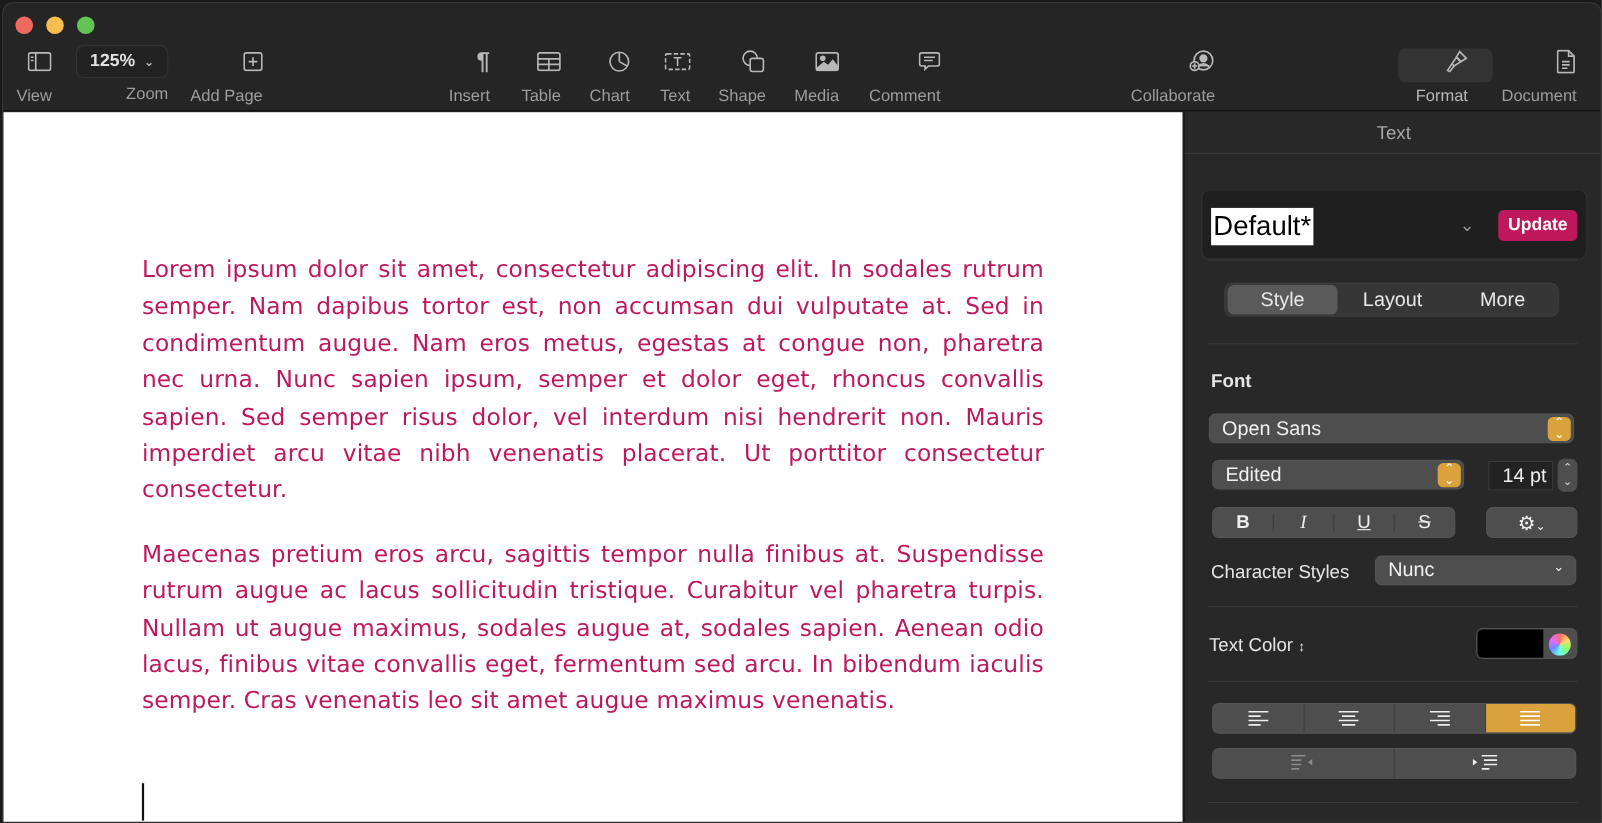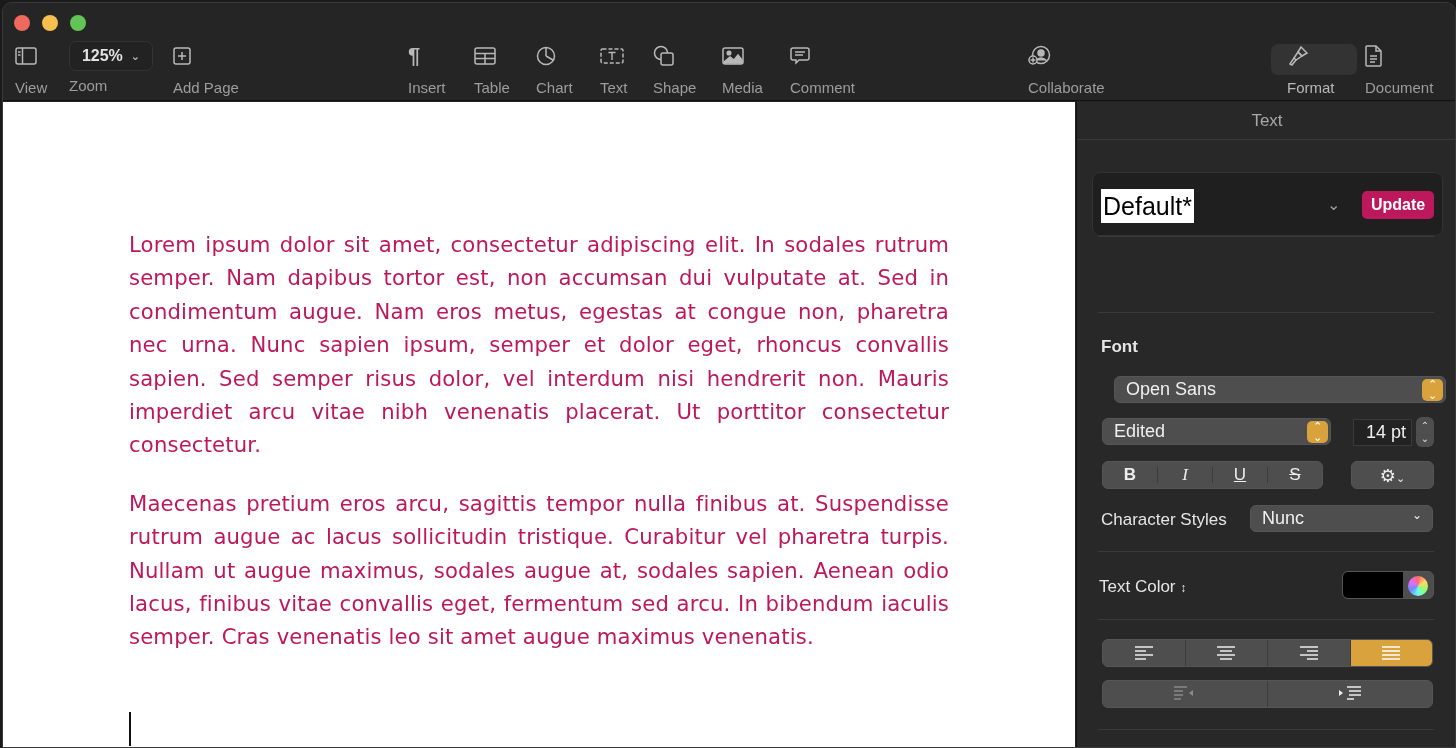--- a/index.html
+++ b/index.html
@@ -29,21 +29,21 @@
     width: 15px; height: 19px; background: #f4f0e6; border-radius: 2px; position: relative; margin-right: 4px;
   }
   .title .doc-icon::after {
     content: ""; position: absolute; left: 5px; top: 4px; width: 2px; height: 9px; background: #d89a3a; transform: rotate(30deg);
   }
   .title .name { color: #a9a9a9; font-weight: bold; }
   .title .sep { color: #7a7a7a; }
   .title .status { color: #7d7d7d; }
 
   .tb-item {
-    position: absolute; top: 40px; display: flex; flex-direction: column; align-items: flex-start;
+    position: absolute; top: 40px; display: flex; flex-direction: column; align-items: flex-end;
     color: #9d9d9d; font-size: 15px; cursor: default;
   }
   .tb-item .ico { height: 26px; display: flex; align-items: center; justify-content: center; margin-bottom: 10px; }
   .tb-item svg { stroke: #b8b8b8; fill: none; stroke-width: 1.5; }
   .zoom-pill {
     width: 84px; height: 30px; border: 1px solid #333; background: #222; border-radius: 7px;
     color: #e2e2e2; font-size: 16px; font-weight: bold; display: flex; align-items: center; justify-content: center; gap: 8px;
     margin-bottom: 6px;
   }
   .format-bg {
@@ -309,26 +309,31 @@
     <div class="sb-header">Text</div>
 
     <div class="style-box">
       <span class="style-name">Default*</span>
       <span class="style-chev">⌄</span>
       <div class="update-btn">Update</div>
     </div>
 
     <div class="divider" style="top:134px;"></div>
 
+    <div class="seg">
+      <div class="active">Style</div>
+      <div>Layout</div>
+      <div>More</div>
+    </div>
 
     <div class="divider" style="top:210px;"></div>
 
     <span class="label bold" style="left:24px; top:235px;">Font</span>
 
-    <div class="popup" style="left:37px; top:274px; width:332px; height:27px;">
+    <div class="popup" style="left:22px; top:274px; width:332px; height:27px;">
       <span>Open Sans</span>
       <div class="stepper-gold">⌃<br>⌄</div>
     </div>
 
     <div class="popup" style="left:25px; top:316px; width:229px; height:27px;">
       <span>Edited</span>
       <div class="stepper-gold">⌃<br>⌄</div>
     </div>
 
     <div class="size-field">14 pt</div>

